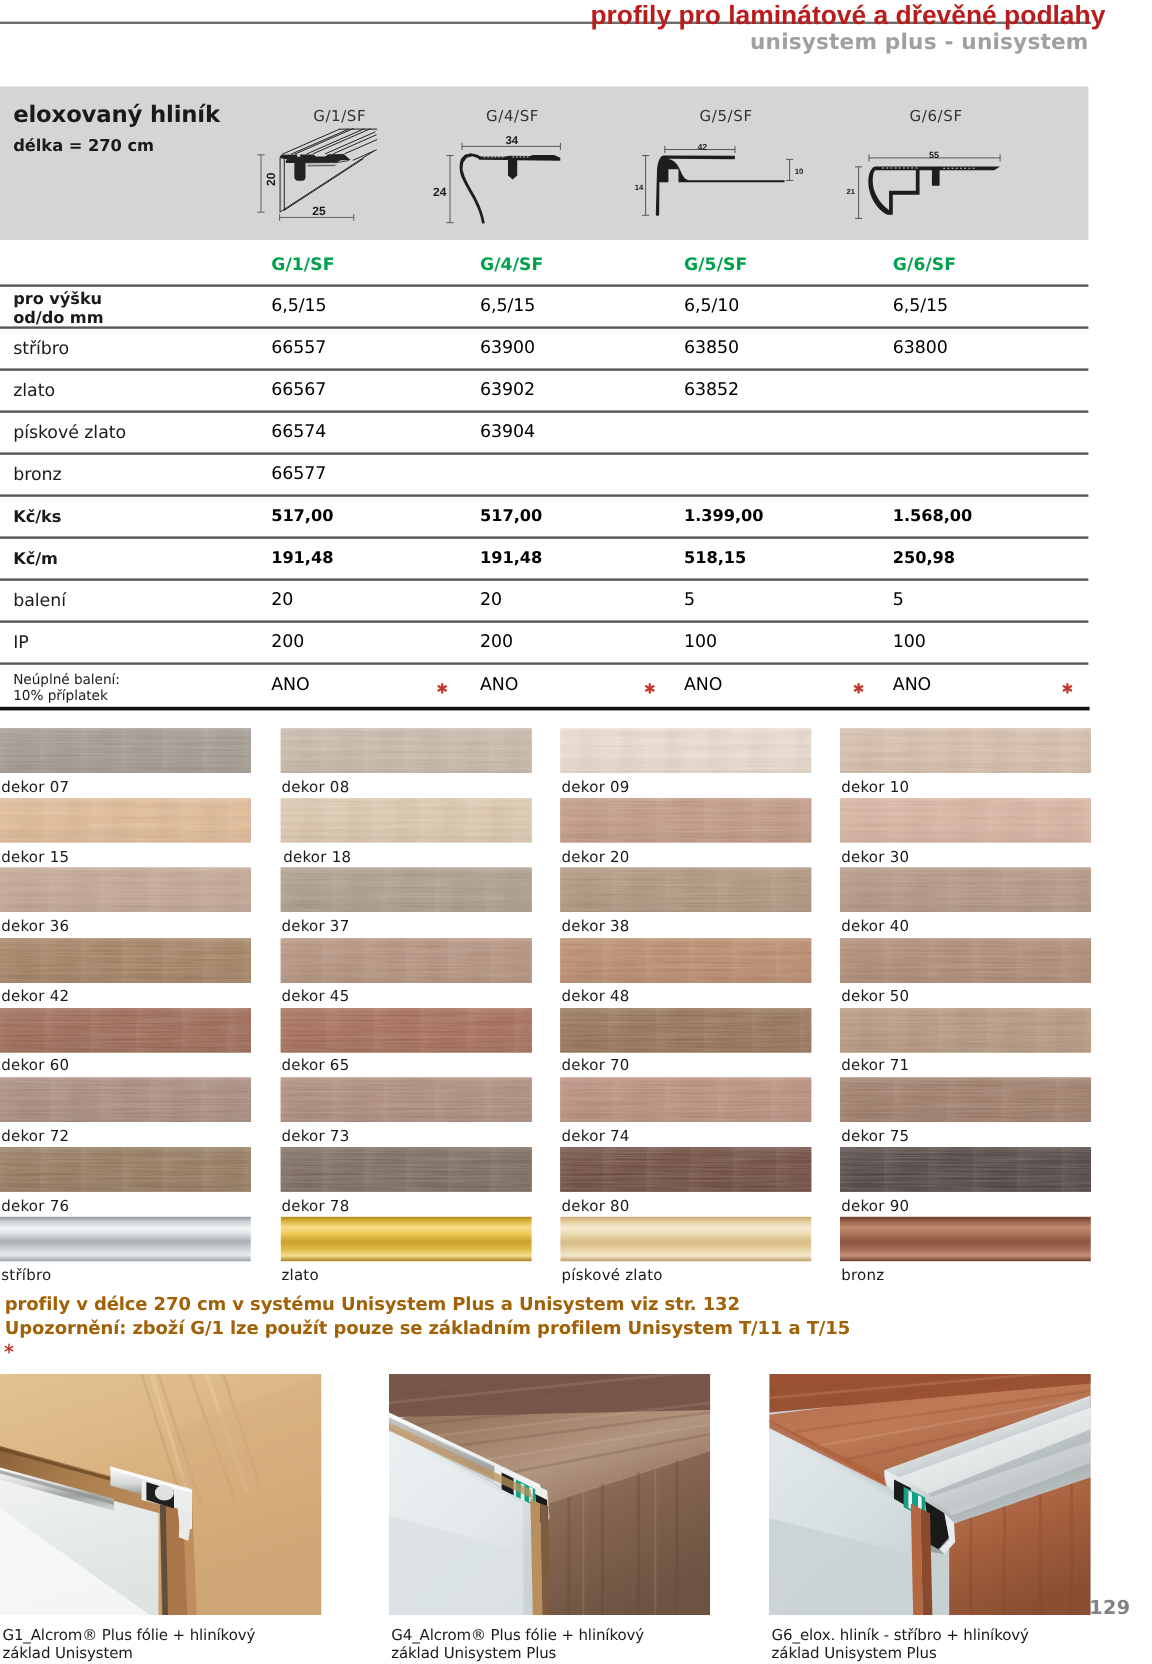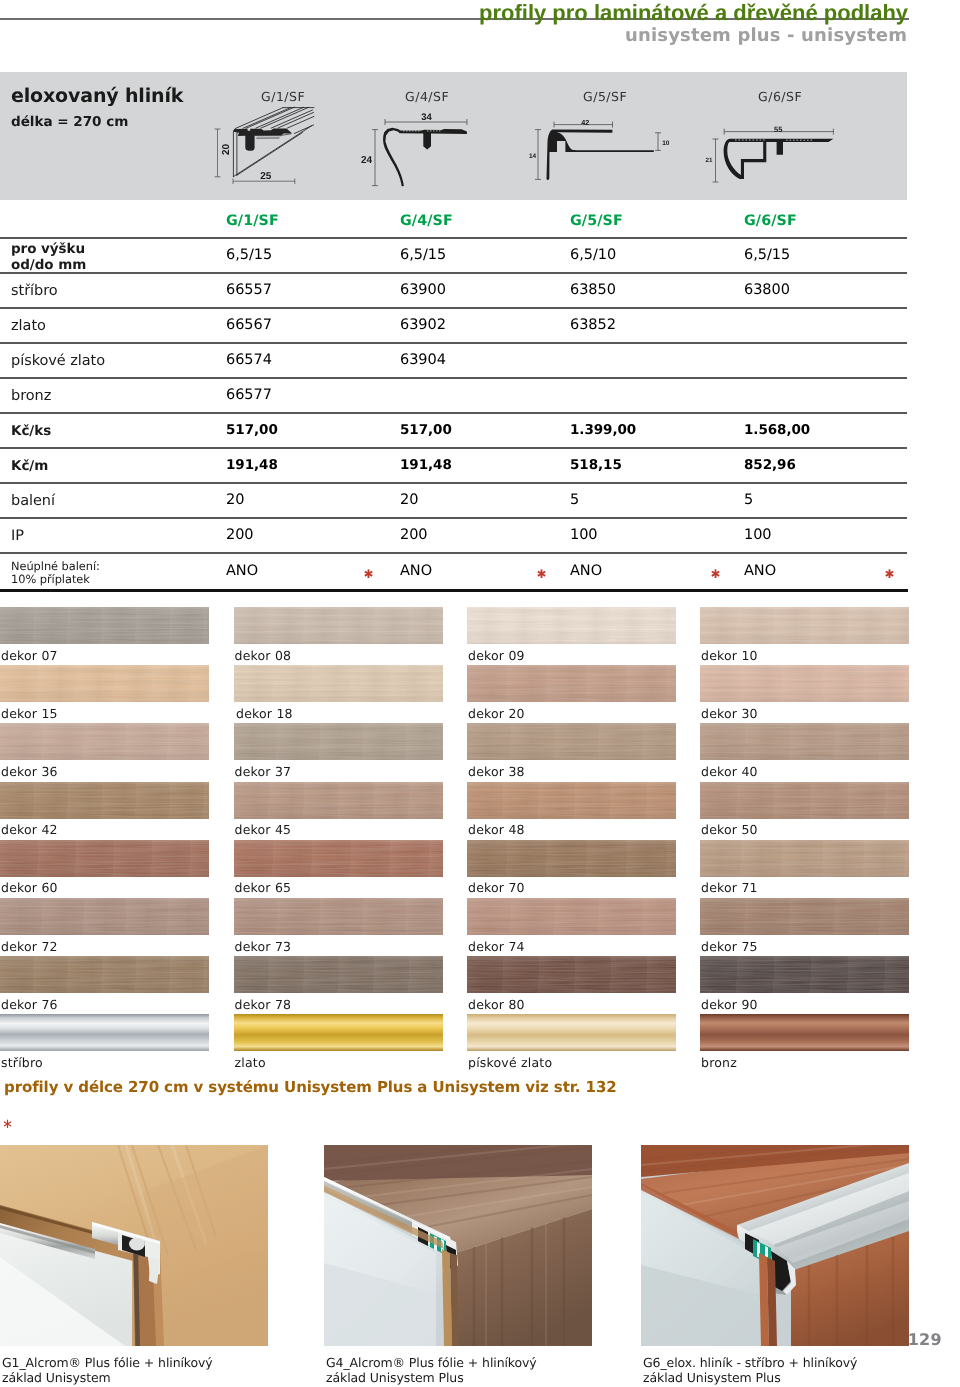--- a/index.html
+++ b/index.html
@@ -6,23 +6,23 @@
   html,body{margin:0;padding:0;}
   body{width:960px;height:1387px;background:#fff;
        font-family:"DejaVu Sans",sans-serif;
        position:relative;overflow:hidden;
        -webkit-font-smoothing:antialiased;text-rendering:geometricPrecision;}
   *{-webkit-font-smoothing:antialiased;}
   .pg{position:absolute;left:0;top:0;width:960px;height:1387px;}
 
   
   .hdr-rule{position:absolute;left:0;top:18px;width:909px;height:2px;background:#6e6e6e;}
-  .hdr-title{position:absolute;left:479px;top:-0.5px;font-size:22px;font-weight:bold;
+  .hdr-title{position:absolute;left:492px;top:-0.5px;font-size:22px;font-weight:bold;
              font-family:"Liberation Sans",sans-serif;
-             color:#4d7c0f;letter-spacing:0px;white-space:nowrap;}
+             color:#b91c1c;letter-spacing:0px;white-space:nowrap;}
   .hdr-sub{position:absolute;left:625px;top:24.5px;font-size:18px;font-weight:bold;
            color:#a0a0a0;letter-spacing:0.16px;white-space:nowrap;}
 
   
   .band{position:absolute;left:0;top:72px;width:907px;height:128px;background:#d3d5d6;}
   .band-t1{position:absolute;left:11px;top:85px;font-size:19px;font-weight:bold;color:#1a1a1a;letter-spacing:-0.15px;}
   .band-t2{position:absolute;left:11px;top:114px;font-size:13.6px;font-weight:bold;color:#1a1a1a;letter-spacing:-0.05px;}
 
   .dw{position:absolute;}
   .dw-lab{position:absolute;font-size:12.5px;color:#333;letter-spacing:0.5px;white-space:nowrap;}
@@ -240,21 +240,21 @@
       <div class="tc b" style="left: 400px; top: 422px;">517,00</div>
       <div class="tc b" style="left: 570px; top: 422px;">1.399,00</div>
       <div class="tc b" style="left: 744px; top: 422px;">1.568,00</div>
       <div style="position: absolute; left: 0px; top: 447.3px; width: 907px; height: 1.4px; background: rgb(88, 88, 90);"></div>
       <div class="tl b" style="left: 11px; top: 457.5px;">
         <div>Kč/m</div>
       </div>
       <div class="tc b" style="left: 226px; top: 457px;">191,48</div>
       <div class="tc b" style="left: 400px; top: 457px;">191,48</div>
       <div class="tc b" style="left: 570px; top: 457px;">518,15</div>
-      <div class="tc b" style="left: 744px; top: 457px;">852,96</div>
+      <div class="tc b" style="left: 744px; top: 457px;">250,98</div>
       <div style="position: absolute; left: 0px; top: 482.3px; width: 907px; height: 1.4px; background: rgb(88, 88, 90);"></div>
       <div class="tl" style="left: 11px; top: 492.5px;">
         <div>balení</div>
       </div>
       <div class="tc" style="left: 226px; top: 492px;">20</div>
       <div class="tc" style="left: 400px; top: 492px;">20</div>
       <div class="tc" style="left: 570px; top: 492px;">5</div>
       <div class="tc" style="left: 744px; top: 492px;">5</div>
       <div style="position: absolute; left: 0px; top: 517.3px; width: 907px; height: 1.4px; background: rgb(88, 88, 90);"></div>
       <div class="tl" style="left: 11px; top: 527.5px;">
@@ -298,20 +298,21 @@
           <g stroke="#c0392b" stroke-width="1.9" stroke-linecap="butt">
             <path d="M5.5 1.4 V10.0"></path>
             <path d="M1.78 3.55 L9.22 7.85"></path>
             <path d="M9.22 3.55 L1.78 7.85"></path>
           </g>
         </svg></div>
       <div style="position: absolute; left: 0px; top: 589.35px; width: 908px; height: 2.3px; background: rgb(17, 17, 17);"></div>
     </div>
 
   <div class="note" style="top:1078px;">profily v délce 270 cm v systému Unisystem Plus a Unisystem viz str. 132</div>
+  <div class="note" style="top:1098px;">Upozornění: zboží G/1 lze použít pouze se základním profilem Unisystem T/11 a T/15</div>
   <svg class="note-ast-svg" style="position:absolute;left:2.6px;top:1119.2px;" width="9" height="10" viewBox="0 0 9 10">
     <g stroke="#c0392b" stroke-width="1.25" stroke-linecap="butt">
       <path d="M4.5 0.7 V9.0"></path>
         <path d="M0.9 2.75 L8.1 6.95"></path>
         <path d="M8.1 2.75 L0.9 6.95"></path>
     </g>
   </svg>
 
   <div id="photo-host">
       <div class="photo" style="left: 0px; top: 1145px; width: 268px; height: 201px;"><svg width="268" height="201" viewBox="0 0 268 201">

